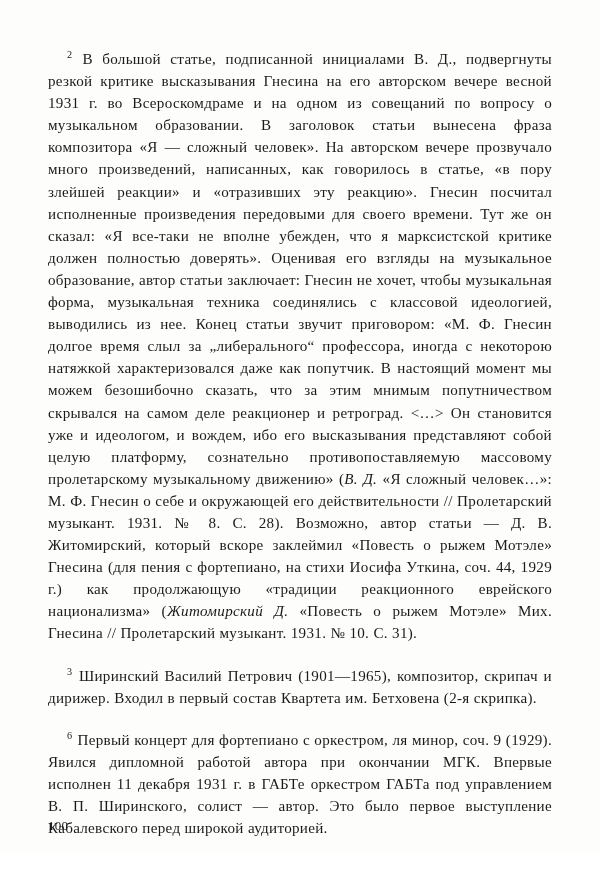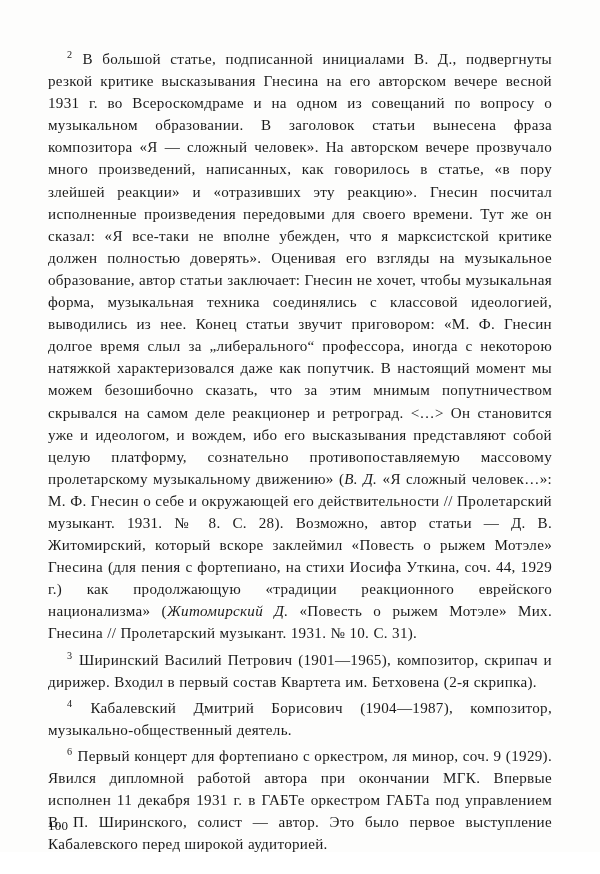--- a/index.html
+++ b/index.html
@@ -31,21 +31,21 @@
     text-align: justify;
     text-justify: inter-word;
     font-size: 15.1px;
     line-height: 22.1px;
     letter-spacing: 0.02em;
     word-spacing: 0.01em;
     text-indent: 19px;
     hyphens: manual;
   }
   .para + .para {
-    margin-top: 0px;
+    margin-top: 16px;
   }
   .fnmark {
     font-size: 10.2px;
     vertical-align: 6px;
     letter-spacing: 0;
     padding-right: 1px;
   }
   .it {
     font-style: italic;
   }
@@ -60,19 +60,18 @@
   }
 </style>
 </head>
 <body>
 
 <div class="page">
 
   <div class="textblock">
     <p class="para"><span class="fnmark">2</span> <span>В большой статье, подписанной инициалами В. Д., подвергнуты резкой критике высказывания Гнесина на его авторском вечере весной 1931 г. во Всероскомдраме и на одном из совещаний по вопросу о музыкальном образовании. В заголовок статьи вынесена фраза композитора «Я — сложный человек». На авторском вечере прозвучало много произведений, написанных, как говорилось в статье, «в пору злейшей реакции» и «отразивших эту реакцию». Гнесин посчитал исполненные произведения передовыми для своего времени. Тут же он сказал: «Я все-таки не вполне убежден, что я марксистской критике должен полностью доверять». Оценивая его взгляды на музыкальное образование, автор статьи заключает: Гнесин не хочет, чтобы музыкальная форма, музыкальная техника соединялись с классовой идеологией, выводились из нее. Конец статьи звучит приговором: «М. Ф. Гнесин долгое время слыл за „либерального“ профессора, иногда с некоторою натяжкой характеризовался даже как попутчик. В настоящий момент мы можем безошибочно сказать, что за этим мнимым попутничеством скрывался на самом деле реакционер и ретроград. &lt;…&gt; Он становится уже и идеологом, и вождем, ибо его высказывания представляют собой целую платформу, сознательно противопоставляемую массовому пролетарскому музыкальному движению» (</span><span class="it">В. Д.</span><span> «Я сложный человек…»: М. Ф. Гнесин о себе и окружающей его действительности // Пролетарский музыкант. 1931. № 8. С. 28). Возможно, автор статьи — Д. В. Житомирский, который вскоре заклеймил «Повесть о рыжем Мотэле» Гнесина (для пения с фортепиано, на стихи Иосифа Уткина, соч. 44, 1929 г.) как продолжающую «традиции реакционного еврейского национализма» (</span><span class="it">Житомирский Д.</span><span> «Повесть о рыжем Мотэле» Мих. Гнесина // Пролетарский музыкант. 1931. № 10. С. 31).</span></p>
     <p class="para"><span class="fnmark">3</span> <span>Ширинский Василий Петрович (1901—1965), композитор, скрипач и дирижер. Входил в первый состав Квартета им. Бетховена (2-я скрипка).</span></p>
-    <p class="para"><span class="fnmark">4</span> <span>Кабалевский Дмитрий Борисович (1904—1987), композитор, музыкально-общественный деятель.</span></p>
     <p class="para"><span class="fnmark">6</span> <span>Первый концерт для фортепиано с оркестром, ля минор, соч. 9 (1929). Явился дипломной работой автора при окончании МГК. Впервые исполнен 11 декабря 1931 г. в ГАБТе оркестром ГАБТа под управлением В. П. Ширинского, солист — автор. Это было первое выступление Кабалевского перед широкой аудиторией.</span></p>
   </div>
 
   <div class="pagenum">100</div>
 
 </div>
 
 </body></html>

